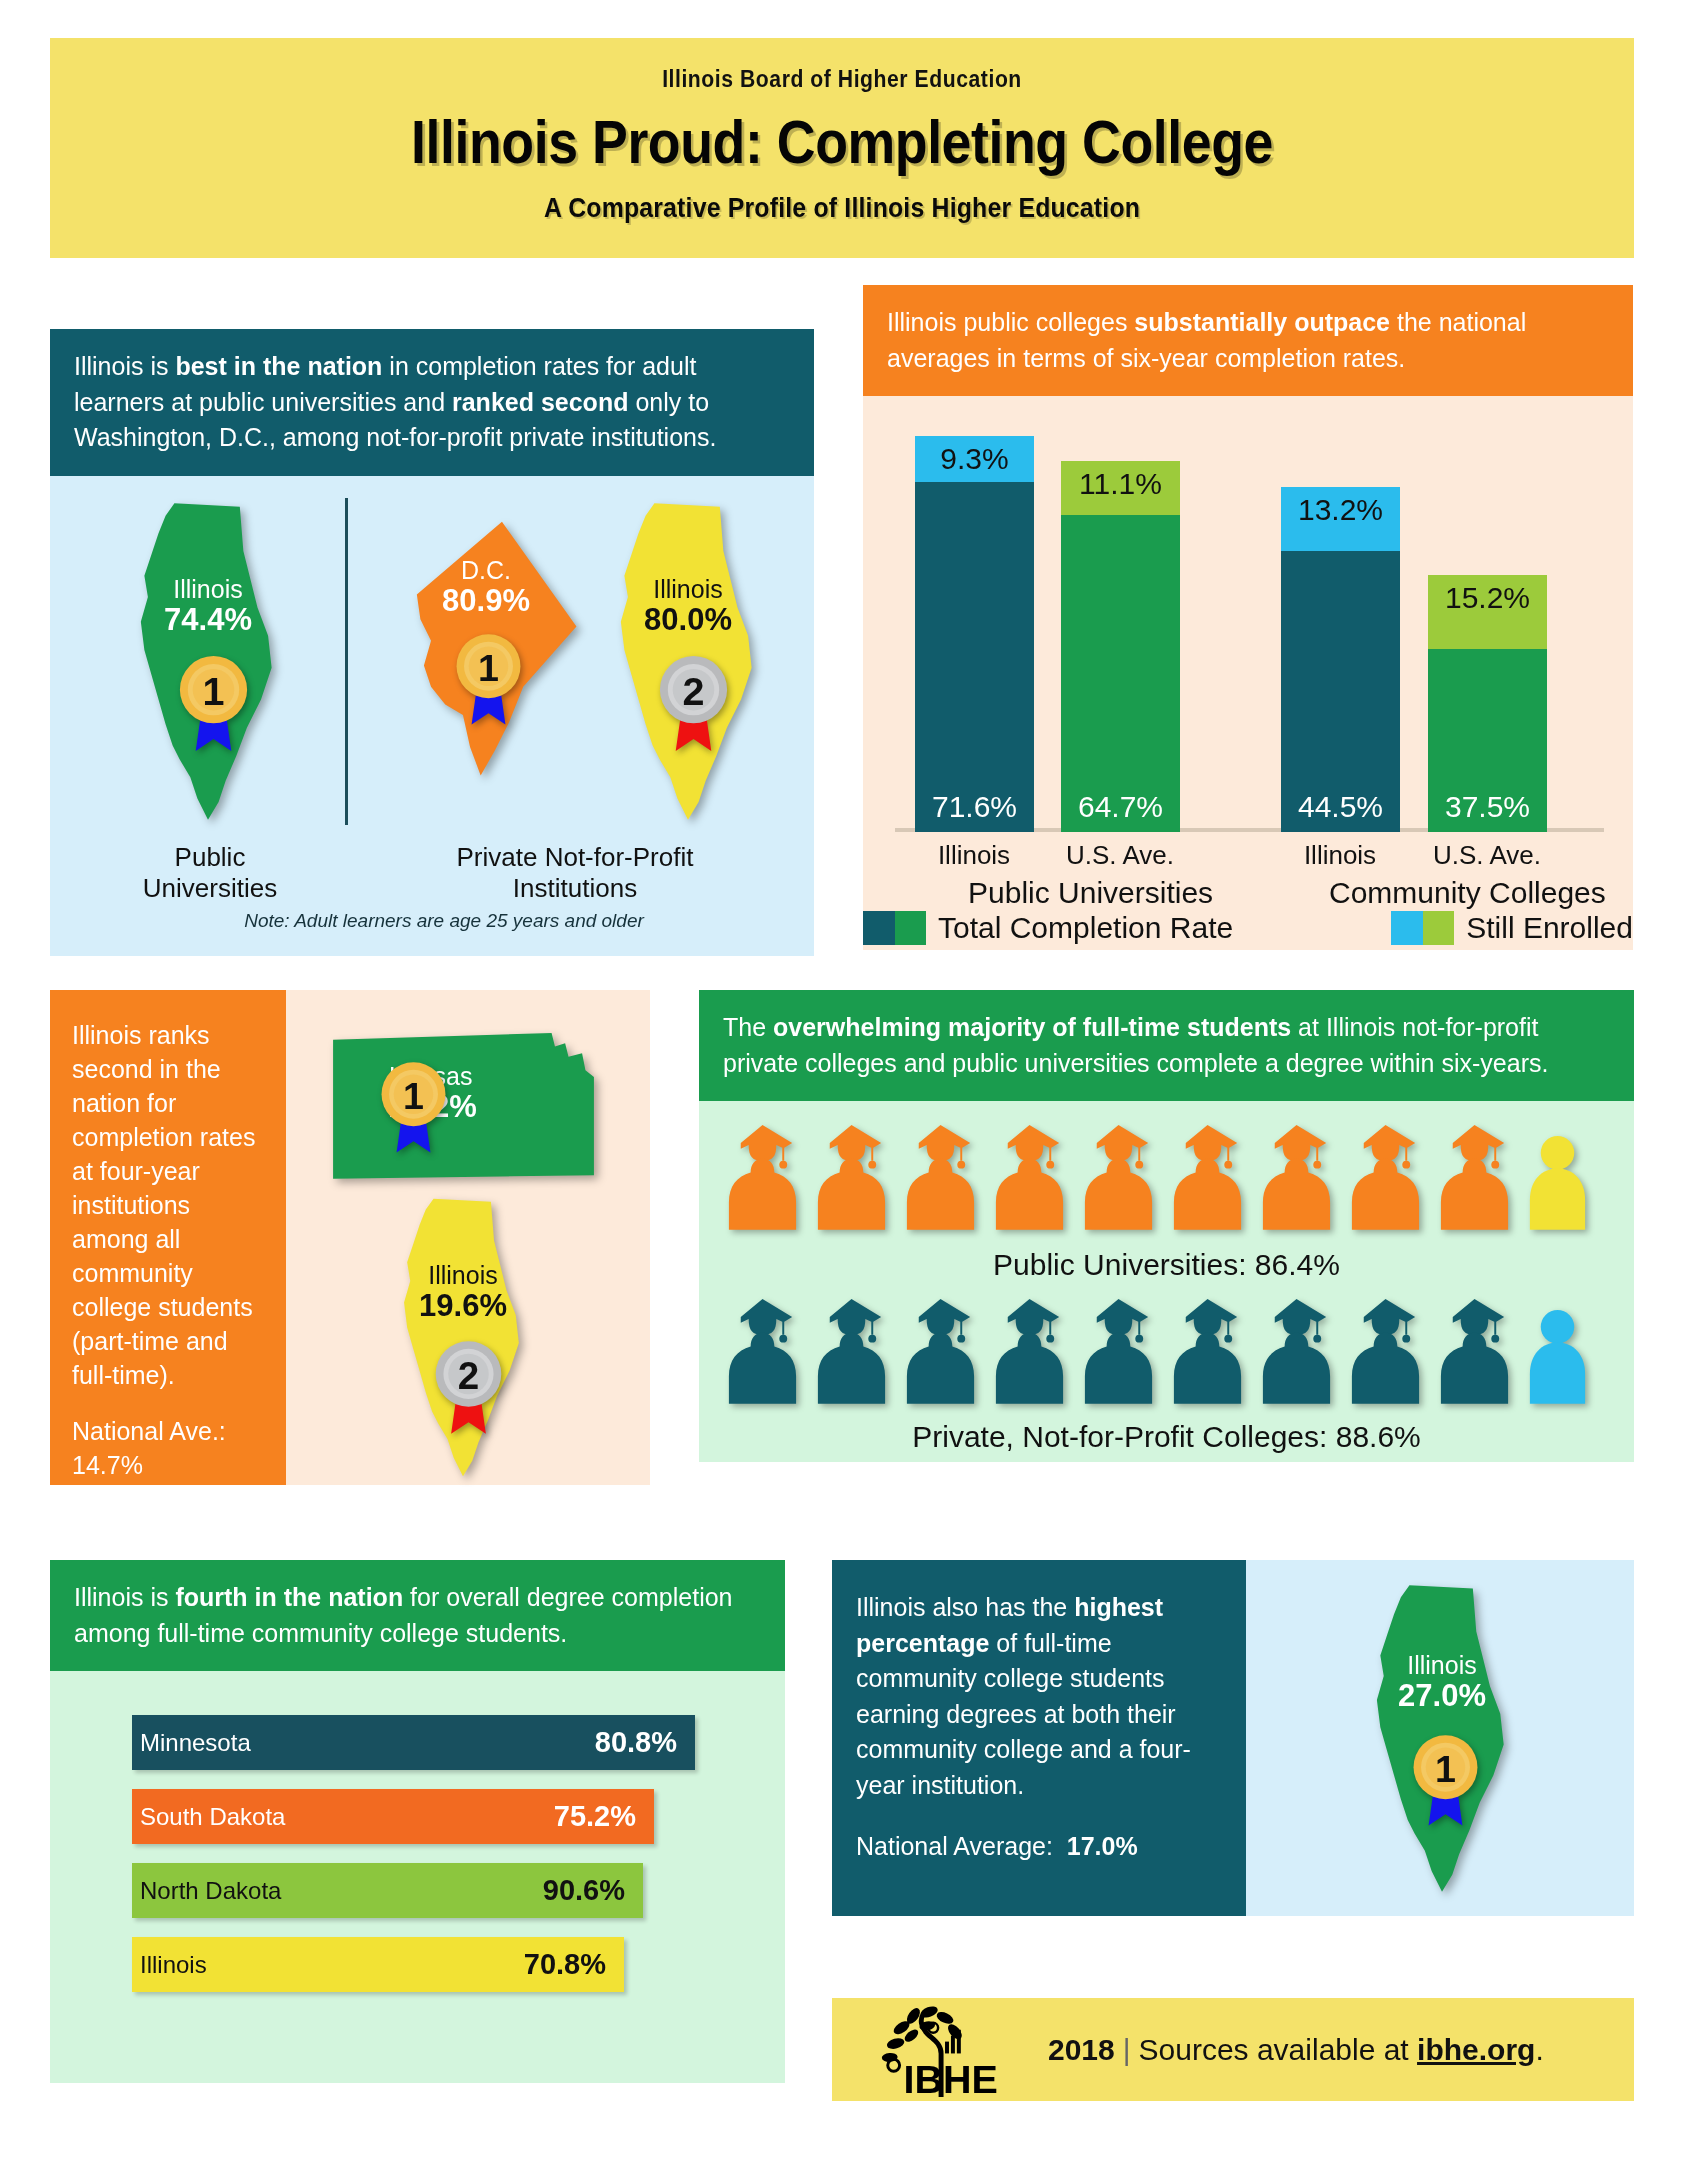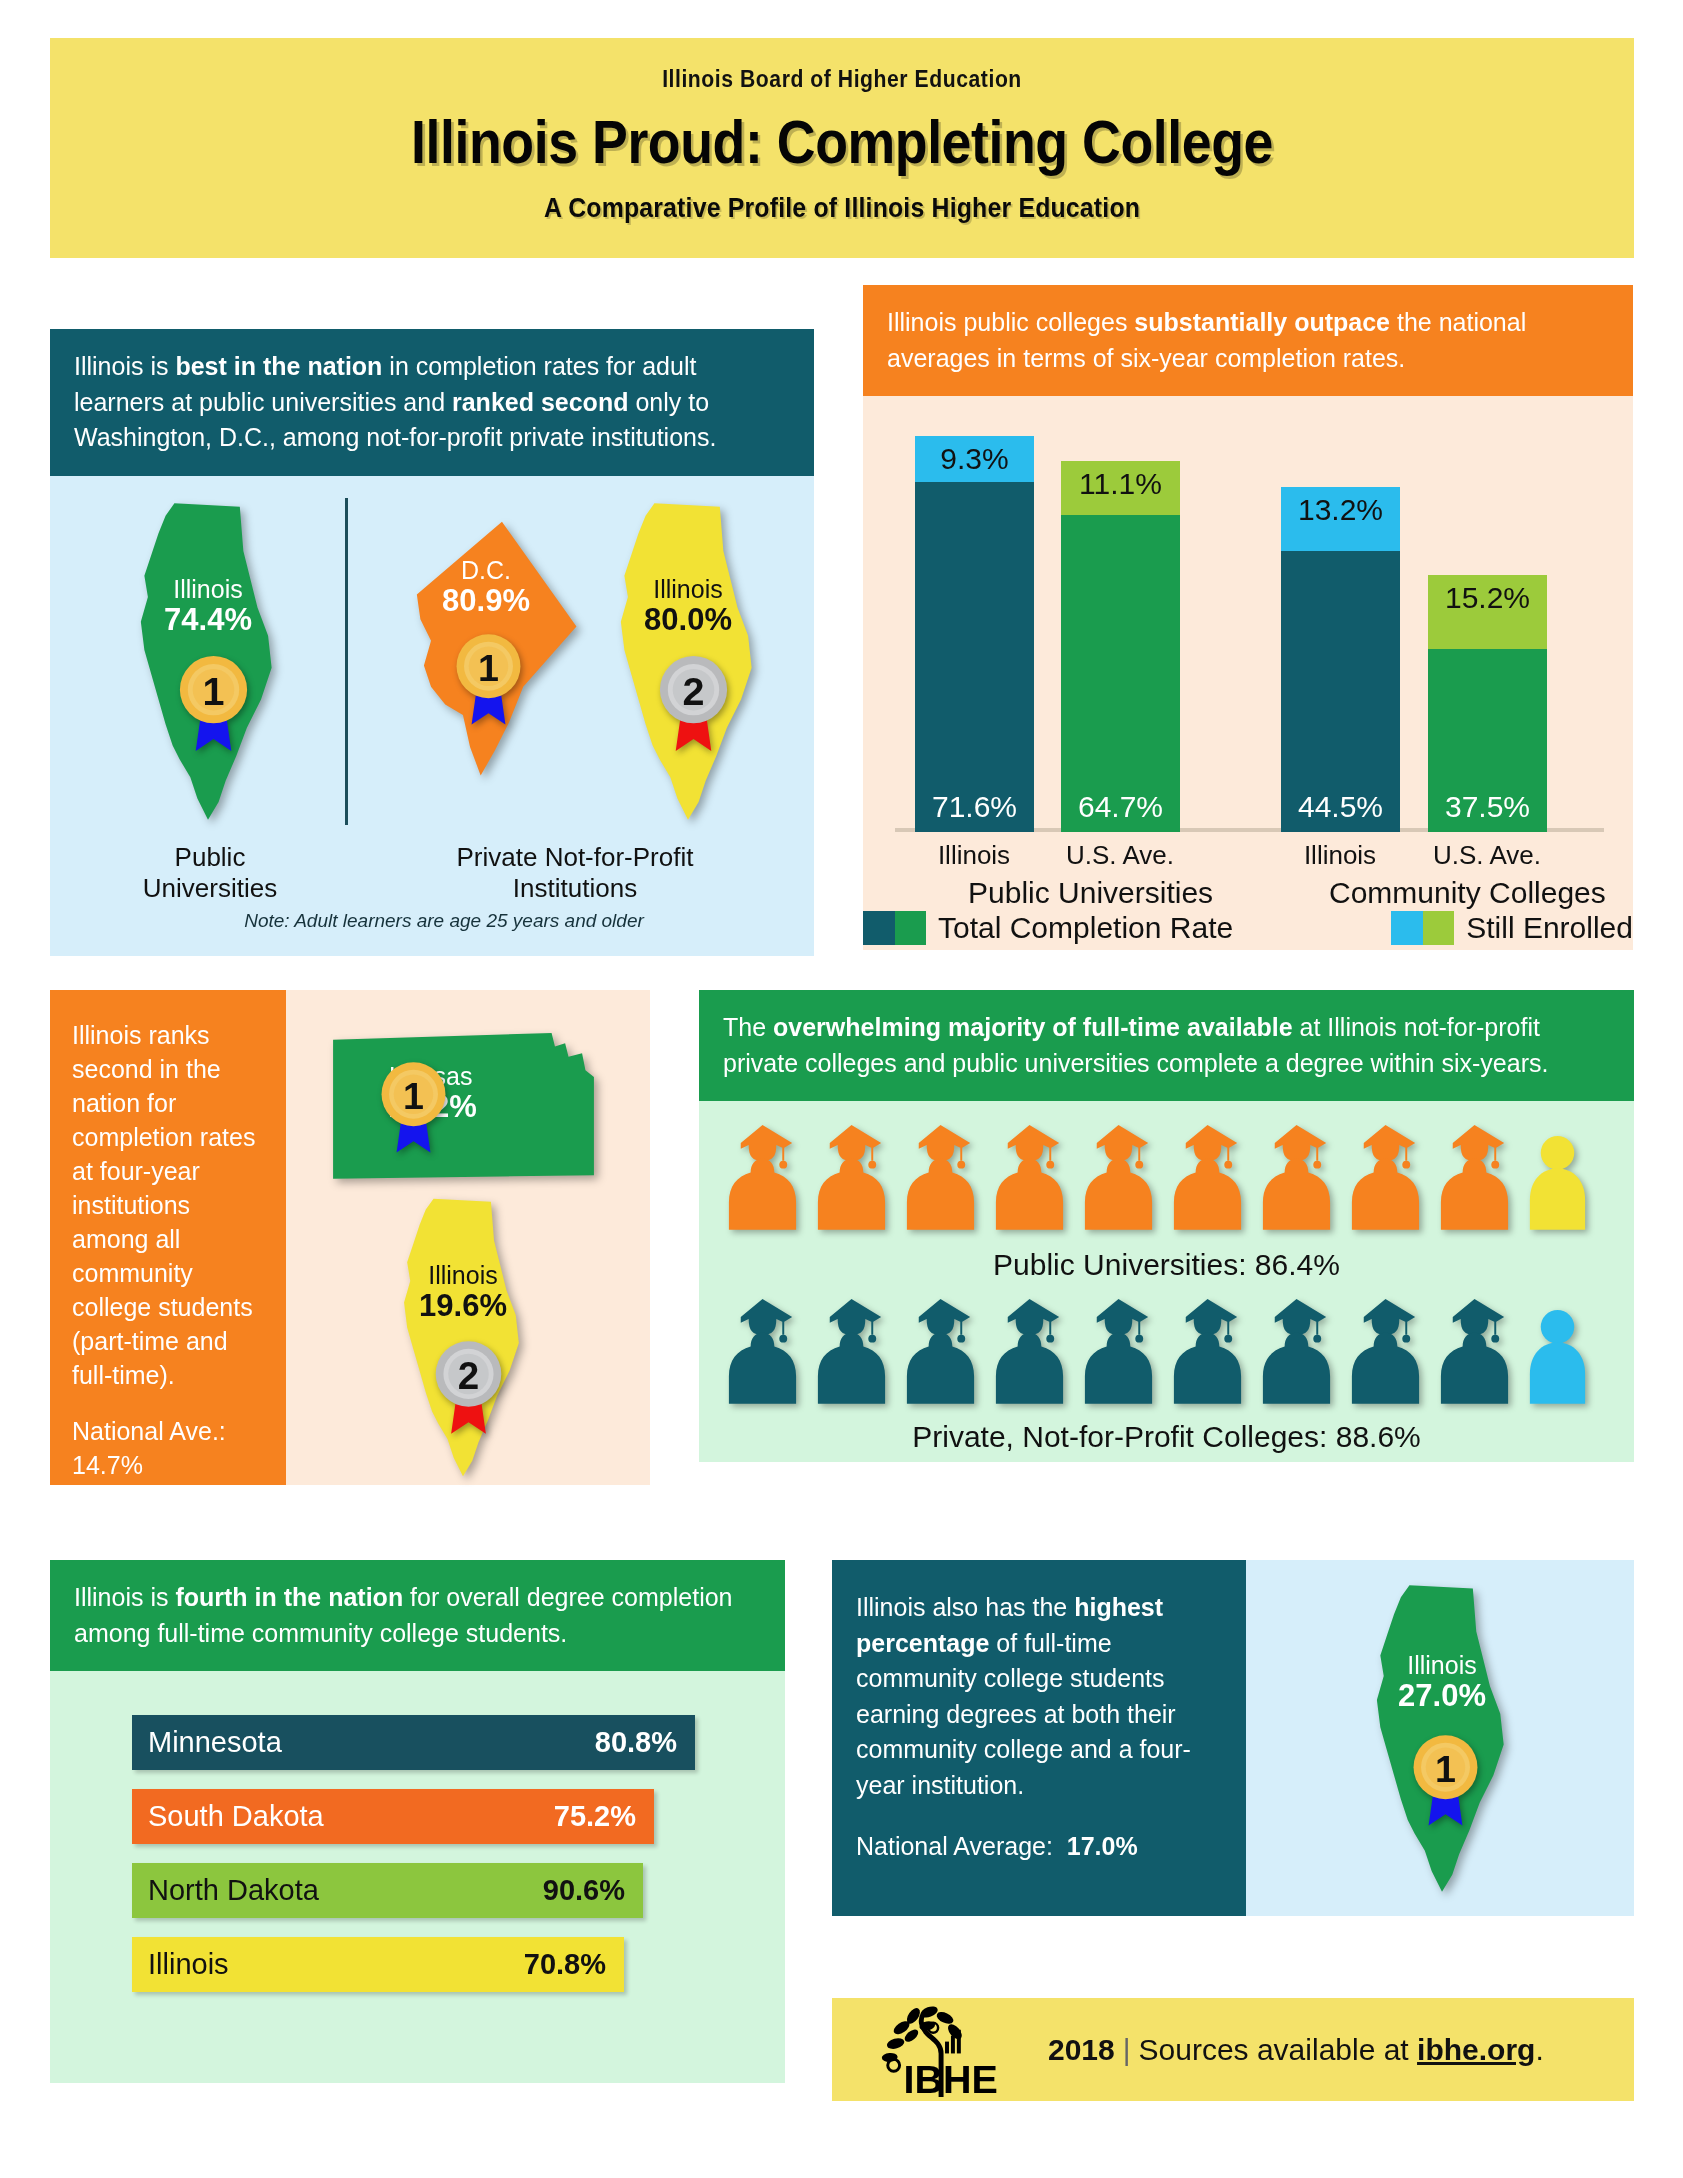--- a/index.html
+++ b/index.html
@@ -128,21 +128,21 @@
   .figrow svg { display: block; filter: drop-shadow(3px 3px 3px rgba(0,0,0,0.30)); }
   .figcap { position: absolute; width: 100%; text-align: center; font-size: 30px; color: #111; }
 
   
   #p-rank { left: 50px; top: 1560px; width: 735px; height: 523px; }
   #p-rank .body { background: #d3f5dd; height: 412px; position: relative; }
   .rbar {
     position: absolute; left: 82px; height: 55px; display: flex; align-items: center;
     box-shadow: 3px 3px 4px rgba(0,0,0,0.20);
   }
-  .rbar .nm { font-size: 29px; padding-left: 16px; flex: 1; }
+  .rbar .nm { font-size: 24px; padding-left: 8px; flex: 1; }
   .rbar .pc { font-size: 29px; font-weight: bold; padding-right: 18px; }
 
   
   #p-dual { left: 832px; top: 1560px; width: 802px; height: 356px; background: #d6eefa; }
   #p-dual .tealcol {
     position: absolute; left: 0; top: 0; width: 414px; height: 356px; background: #115c6b;
     color: #fff; padding: 30px 18px 0 24px; font-size: 25px; line-height: 1.42;
   }
   #p-dual .tealcol b { font-weight: bold; }
   #p-dual .natave { margin-top: 26px; font-size: 25px; }
@@ -370,21 +370,21 @@
             <circle cx="42" cy="42" r="21" fill="#b9babc" opacity="0.45"></circle>
             <text x="42" y="58" font-size="40" font-weight="bold" text-anchor="middle" fill="#111" font-family="'Liberation Sans',sans-serif">2</text>
           </svg>
         </div>
       </div>
     </div>
   </div>
 
   <div class="panel" id="p-grad">
     <div class="banner banner-green">
-      <span>The </span><b>overwhelming majority of full-time available</b><span> at Illinois not-for-profit private colleges and public universities complete a degree within six-years.</span>
+      <span>The </span><b>overwhelming majority of full-time students</b><span> at Illinois not-for-profit private colleges and public universities complete a degree within six-years.</span>
     </div>
     <div class="body">
 
       <div class="figrow" style="top:20px;">
         <svg width="83" height="111" viewBox="0 0 84 112">
             <path fill="#f6821f" d="M42 4 L72 22 L64 27 L64 40 L62 40 L62 27 L56 24 C56 36 52 40 42 40 C32 40 28 36 28 24 L20 28 L20 22 Z"></path>
             <circle cx="63" cy="44" r="4" fill="#f6821f"></circle>
             <path fill="#f6821f" d="M42 38 C50 38 54 44 54 52 C68 56 76 66 76 82 L76 110 L8 110 L8 82 C8 66 16 56 30 52 C30 44 34 38 42 38 Z"></path>
           </svg>
         <svg width="83" height="111" viewBox="0 0 84 112">

